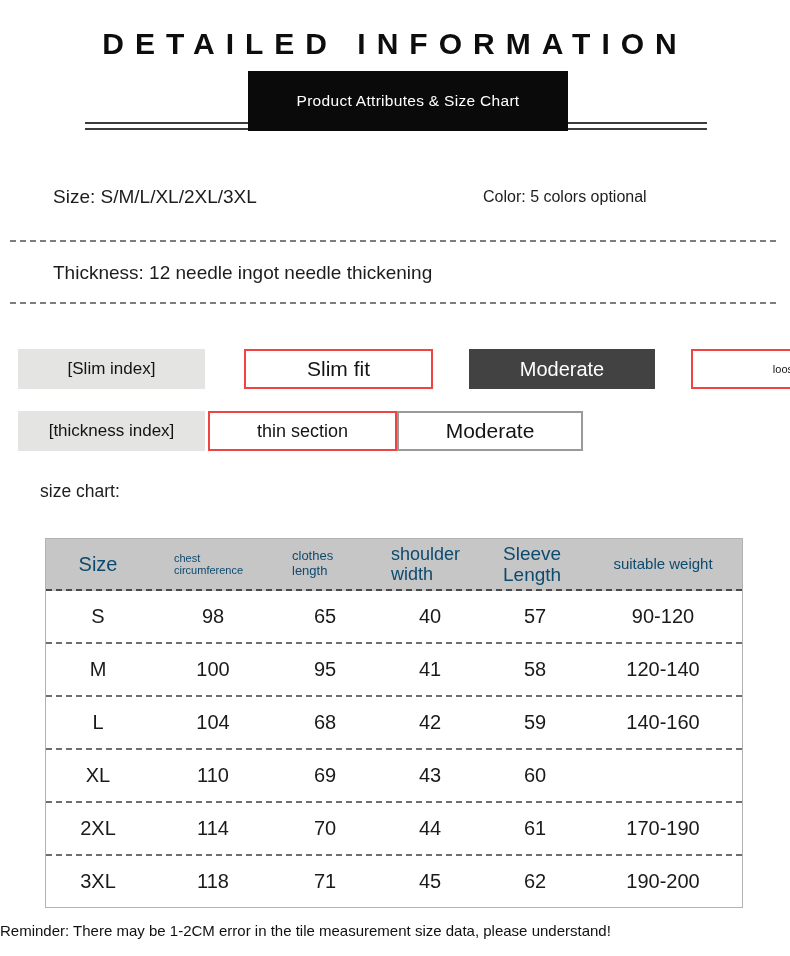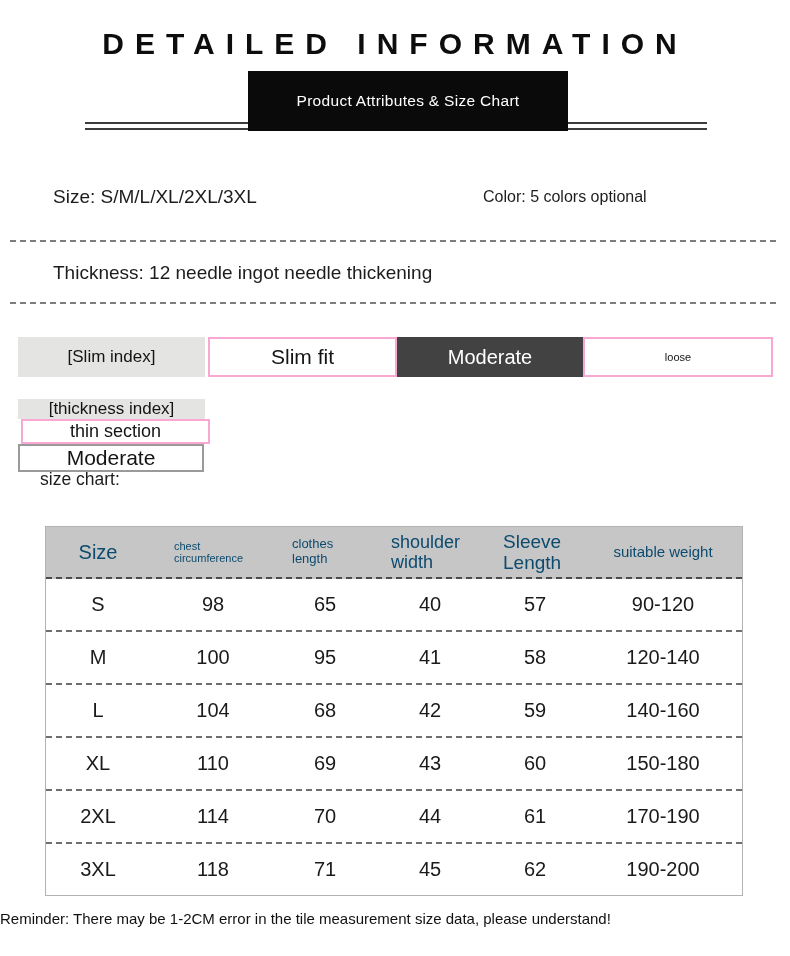--- a/index.html
+++ b/index.html
@@ -30,30 +30,30 @@
   .attr-row { position:relative; margin-top:55px; height:24px; }
   .attr-size { position:absolute; left:53px; top:0; font-size:19px; }
   .attr-color { position:absolute; left:483px; top:2px; font-size:16px; }
   .dash-sep { margin:0 14px 0 10px; border-top:2px dashed #7d7d7d; height:0; }
   .dash1 { margin-top:30px; }
   .thick-row { margin:19px 0 0 53px; font-size:19px; line-height:23px; }
   .dash2 { margin-top:18px; }
 
   
   .idx-row { display:flex; margin-left:18px; height:40px; }
-  .idx1 { margin-top:33px; }
-  .idx2 { margin-top:22px;flex-direction:column; }
+  .idx1 { margin-top:45px;gap:36px; }
+  .idx2 { margin-top:22px; }
   .idx-label {
     width:187px; background:#e4e4e2; color:#141414;
     display:flex; align-items:center; justify-content:center;
     font-size:17px; flex:none;
   }
   .opt {
     box-sizing:border-box; display:flex; align-items:center; justify-content:center;
-    background:#ffffff; border:2px solid #f9a8d4; color:#141414; flex:none;
+    background:#ffffff; border:2px solid #ef4444; color:#141414; flex:none;
   }
   .opt.o1 { width:189px; margin-left:3px; }
   .opt.o2 { width:186px; }
   .opt.o3 { width:190px; }
   .opt.dark { background:#424242; border:none; color:#ffffff; }
   .opt.b-gray { border-color:#9a9a9a; }
   .sz-xl { font-size:21px; }
   .sz-lg { font-size:20px; }
   .sz-md { font-size:18px; }
   .sz-sm { font-size:11px; font-weight:300; }
@@ -168,21 +168,20 @@
         <div class="t-cell">42</div>
         <div class="t-cell">59</div>
         <div class="t-cell">140-160</div>
       </div>
       <div class="t-grid t-row">
         <div class="t-cell">XL</div>
         <div class="t-cell">110</div>
         <div class="t-cell">69</div>
         <div class="t-cell">43</div>
         <div class="t-cell">60</div>
-        <div class="t-cell">150-180</div>
       </div>
       <div class="t-grid t-row">
         <div class="t-cell">2XL</div>
         <div class="t-cell">114</div>
         <div class="t-cell">70</div>
         <div class="t-cell">44</div>
         <div class="t-cell">61</div>
         <div class="t-cell">170-190</div>
       </div>
       <div class="t-grid t-row">

